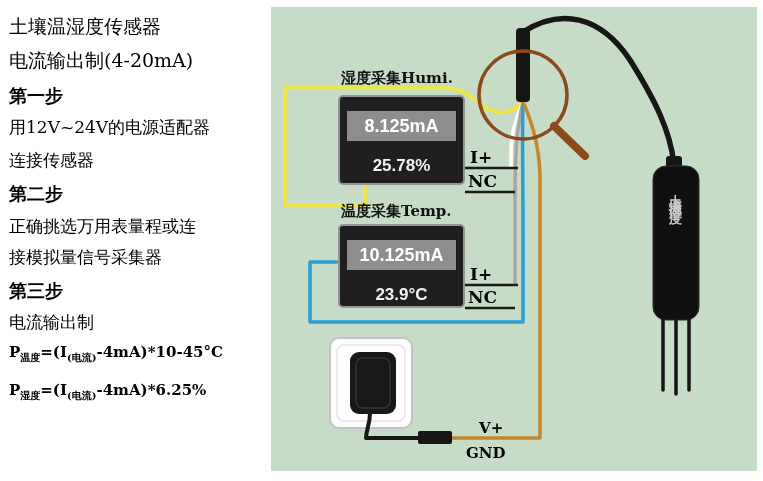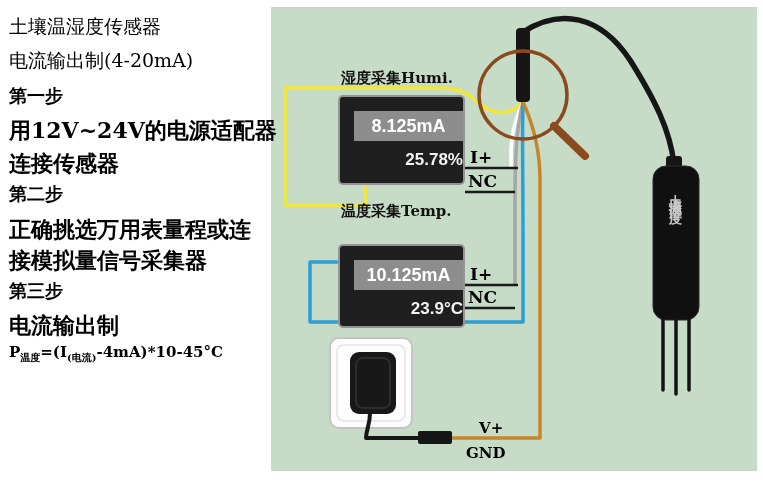--- a/index.html
+++ b/index.html
@@ -6,27 +6,27 @@
   html,body{width:763px;height:481px;background:#fff}
   body{font-family:"DejaVu Serif","Liberation Serif",serif}
   .stage{position:relative;width:763px;height:481px;overflow:hidden;background:#fff}
   .stage svg{position:absolute;left:0;top:0}
 
   
   .left{position:absolute;left:0;top:0;width:271px;height:481px;background:#fff}
   .ln{position:absolute;left:9px;color:#000;white-space:nowrap}
   .title{font-size:19px;font-weight:400}
   .step{font-size:18px;font-weight:700}
-  .bodyln{font-size:22px;font-weight:700}
+  .bodyln{font-size:17px;font-weight:400}
   .formula{position:absolute;left:9px;font-size:15px;font-weight:700;color:#000;white-space:nowrap}
   .formula sub{font-size:10px}
 
   
   .meter{position:absolute;width:127px;background:#1f1f1f;border:2px solid #949494;border-radius:5px;
-         display:flex;flex-direction:column;align-items:flex-end;padding-top:14px;gap:9px}
+         display:flex;flex-direction:column;align-items:center;padding-top:14px;gap:15px}
   .band{width:109px;height:30px;background:#8d8d8d;color:#fff;display:flex;align-items:center;justify-content:center;
         font-family:"Liberation Sans",sans-serif;font-size:18px;font-weight:700}
   .mval{color:#f2f2f2;font-family:Liberation Sans, sans-serif;font-size:17px;font-weight:700}
   .mlabel{position:absolute;font-size:15px;font-weight:600;color:#111;white-space:nowrap}
   .term{position:absolute;font-size:17px;font-weight:700;color:#000}
   .pwr{position:absolute;font-size:15px;font-weight:700;color:#000}
 
   
   .sensor-text{position:absolute;left:666px;top:184px;writing-mode:vertical-rl;text-orientation:upright;
                font-size:13px;font-weight:600;letter-spacing:4px;color:#c9c9c9}
@@ -78,32 +78,33 @@
     <div class="ln bodyln" style="top:116px">用12V~24V的电源适配器</div>
     <div class="ln bodyln" style="top:149px">连接传感器</div>
     <div class="ln step" style="top:182px">第二步</div>
     <div class="ln bodyln" style="top:246px">接模拟量信号采集器</div>
     <div class="ln bodyln" style="top:215px">正确挑选万用表量程或连</div>
     <div class="ln step" style="top:279px">第三步</div>
     <div class="ln bodyln" style="top:311px">电流输出制</div>
 
     <div class="formula" style="top:343px"><span>P</span><sub>温度</sub><span>=(I</span><sub>(电流)</sub><span>-4mA)*10-45°C</span></div>
 
+    <div class="formula" style="top:381px"><span>P</span><sub>湿度</sub><span>=(I</span><sub>(电流)</sub><span>-4mA)*6.25%</span></div>
   </div>
 
   <div class="mlabel" style="left:341px;top:69px">湿度采集Humi.</div>
   <div class="meter" style="left:338px;top:95px;height:90px">
     <div class="band">8.125mA</div>
     <div class="mval">25.78%</div>
   </div>
   <div class="term" style="left:470px;top:147px">I+</div>
   <div class="term" style="left:468px;top:171px">NC</div>
 
   <div class="mlabel" style="left:341px;top:202px">温度采集Temp.</div>
-  <div class="meter" style="left:338px;top:244px;height:84px">
+  <div class="meter" style="left:338px;top:224px;height:84px">
     <div class="band">10.125mA</div>
     <div class="mval">23.9°C</div>
   </div>
   <div class="term" style="left:470px;top:264px">I+</div>
   <div class="term" style="left:468px;top:287px">NC</div>
 
   <div class="pwr" style="left:479px;top:419px">V+</div>
   <div class="pwr" style="left:466px;top:444px">GND</div>
 
   <div class="sensor-text">土壤温湿度</div>

